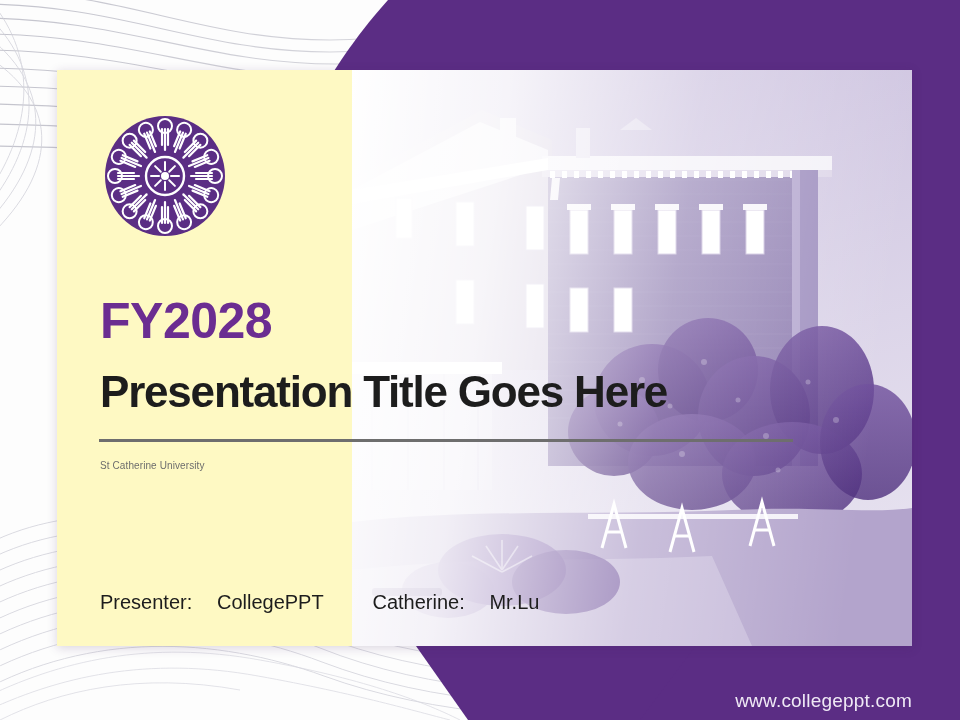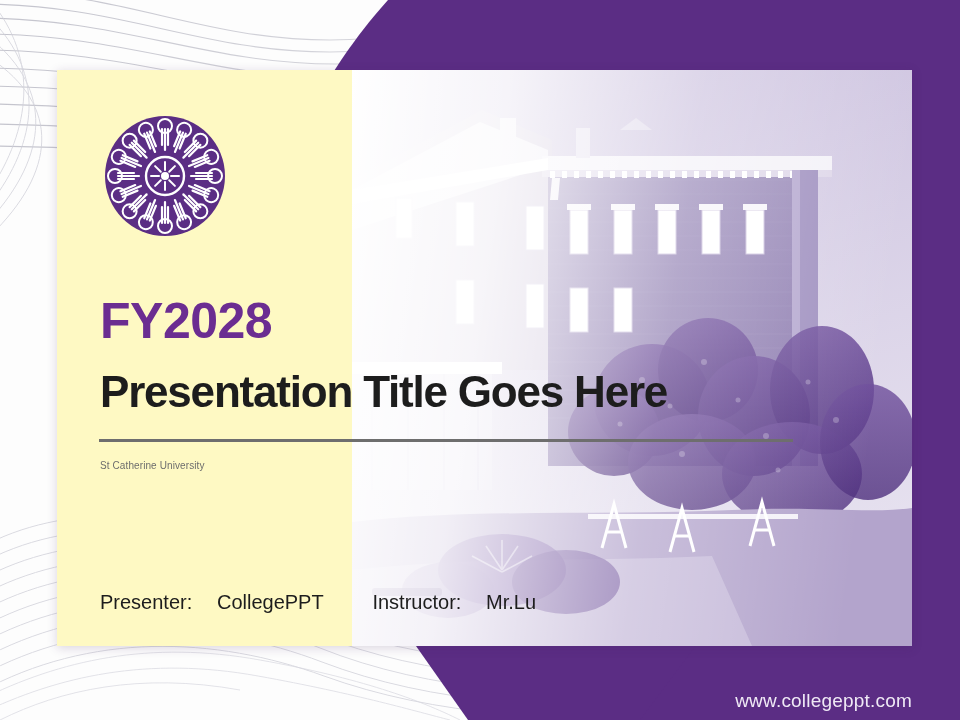--- a/index.html
+++ b/index.html
@@ -522,21 +522,21 @@
 
       <div class="divider"></div>
 
       <div class="org-line">St Catherine University</div>
 
       <div class="credits">
         <span class="lbl">Presenter:</span>
         <span>&nbsp;</span>
         <span class="val">CollegePPT</span>
         <span class="gap"></span>
-        <span class="lbl">Instructor:</span>
+        <span class="lbl">Catherine:</span>
         <span>&nbsp;</span>
         <span class="val">Mr.Lu</span>
       </div>
 
     </div>
   </div>
 
   <div class="footer-url">www.collegeppt.com</div>
 
 </div>

